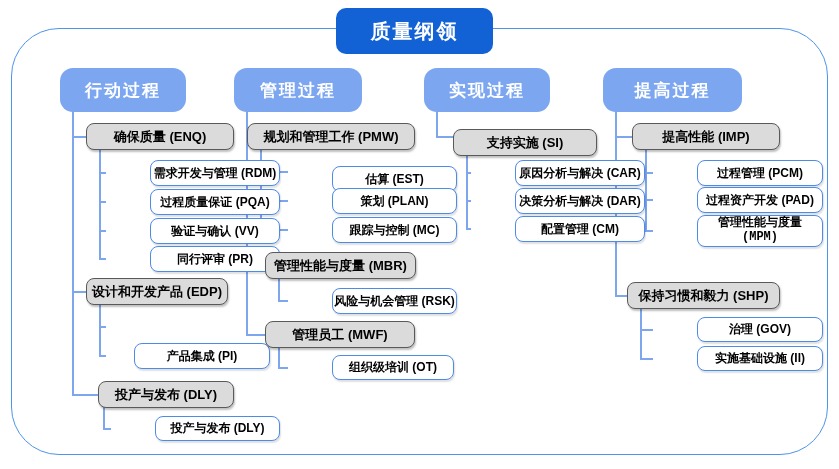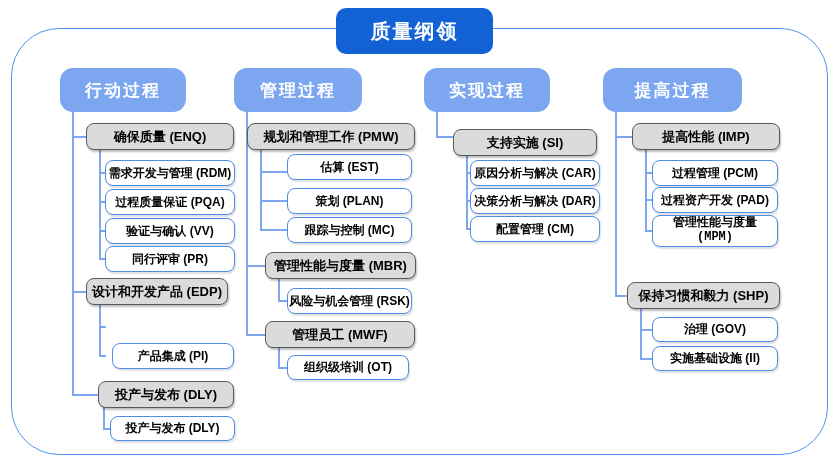--- a/index.html
+++ b/index.html
@@ -31,20 +31,21 @@
   }
   .gbox{
     height:27px;background:var(--parent-fill);border:1.5px solid var(--parent-border);
     border-radius:8px;font-size:13px;white-space:nowrap;
     box-shadow:1px 2px 2px rgba(0,0,0,.25);
   }
   .wbox{
     height:26px;background:#fff;border:1.5px solid var(--child-border);
     border-radius:8px;font-size:12px;white-space:nowrap;
     box-shadow:1px 1.5px 1.5px rgba(0,0,0,.12);
+    margin-left:45px;
   }
   .mpm{white-space:normal;text-align:center;line-height:1.15;height:32px;font-family:Liberation Mono, monospace;}
   .cline{position:absolute;background:var(--connector);z-index:0;}
 </style>
 </head>
 <body>
 
 <div id="canvas">
   <div id="frame"></div>
 
@@ -55,27 +56,27 @@
   <div id="h-impl" class="box hdr" style="left:424px;width:126px">实现过程</div>
   <div id="h-impr" class="box hdr" style="left:603px;width:139px">提高过程</div>
 
   <div id="g-enq" class="box gbox" style="left:86px;top:123px;width:148px">确保质量 (ENQ)</div>
   <div id="n-rdm" class="box wbox" style="left:105px;top:160px;width:130px">需求开发与管理 (RDM)</div>
   <div id="n-pqa" class="box wbox" style="left:105px;top:189px;width:130px">过程质量保证 (PQA)</div>
   <div id="n-vv" class="box wbox" style="left:105px;top:218px;width:130px">验证与确认 (VV)</div>
   <div id="n-pr" class="box wbox" style="left:105px;top:246px;width:130px">同行评审 (PR)</div>
 
   <div id="g-edp" class="box gbox" style="left:86px;top:278px;width:142px">设计和开发产品 (EDP)</div>
-  <div id="n-pi" class="box wbox" style="left:112px;top:343px;width:122px">产品集成 (PI)</div>
+  <div id="n-pi" class="box wbox" style="left:89px;top:343px;width:136px">产品集成 (PI)</div>
 
   <div id="g-dly" class="box gbox" style="left:98px;top:381px;width:136px">投产与发布 (DLY)</div>
   <div id="n-dly2" class="box wbox" style="left:110px;top:416px;width:125px;height:25px">投产与发布 (DLY)</div>
 
   <div id="g-pmw" class="box gbox" style="left:247px;top:123px;width:168px">规划和管理工作 (PMW)</div>
-  <div id="n-est" class="box wbox" style="left:287px;top:154px;width:125px">估算 (EST)</div>
+  <div id="n-est" class="box wbox" style="left:287px;top:166px;width:125px">估算 (EST)</div>
   <div id="n-plan" class="box wbox" style="left:287px;top:188px;width:125px">策划 (PLAN)</div>
   <div id="n-mc" class="box wbox" style="left:287px;top:217px;width:125px">跟踪与控制 (MC)</div>
 
   <div id="g-mbr" class="box gbox" style="left:265px;top:252px;width:151px">管理性能与度量 (MBR)</div>
   <div id="n-rsk" class="box wbox" style="left:287px;top:288px;width:125px">风险与机会管理 (RSK)</div>
 
   <div id="g-mwf" class="box gbox" style="left:265px;top:321px;width:150px">管理员工 (MWF)</div>
   <div id="n-ot" class="box wbox" style="left:287px;top:355px;width:122px;height:25px">组织级培训 (OT)</div>
 
   <div id="g-si" class="box gbox" style="left:453px;top:129px;width:144px">支持实施 (SI)</div>

